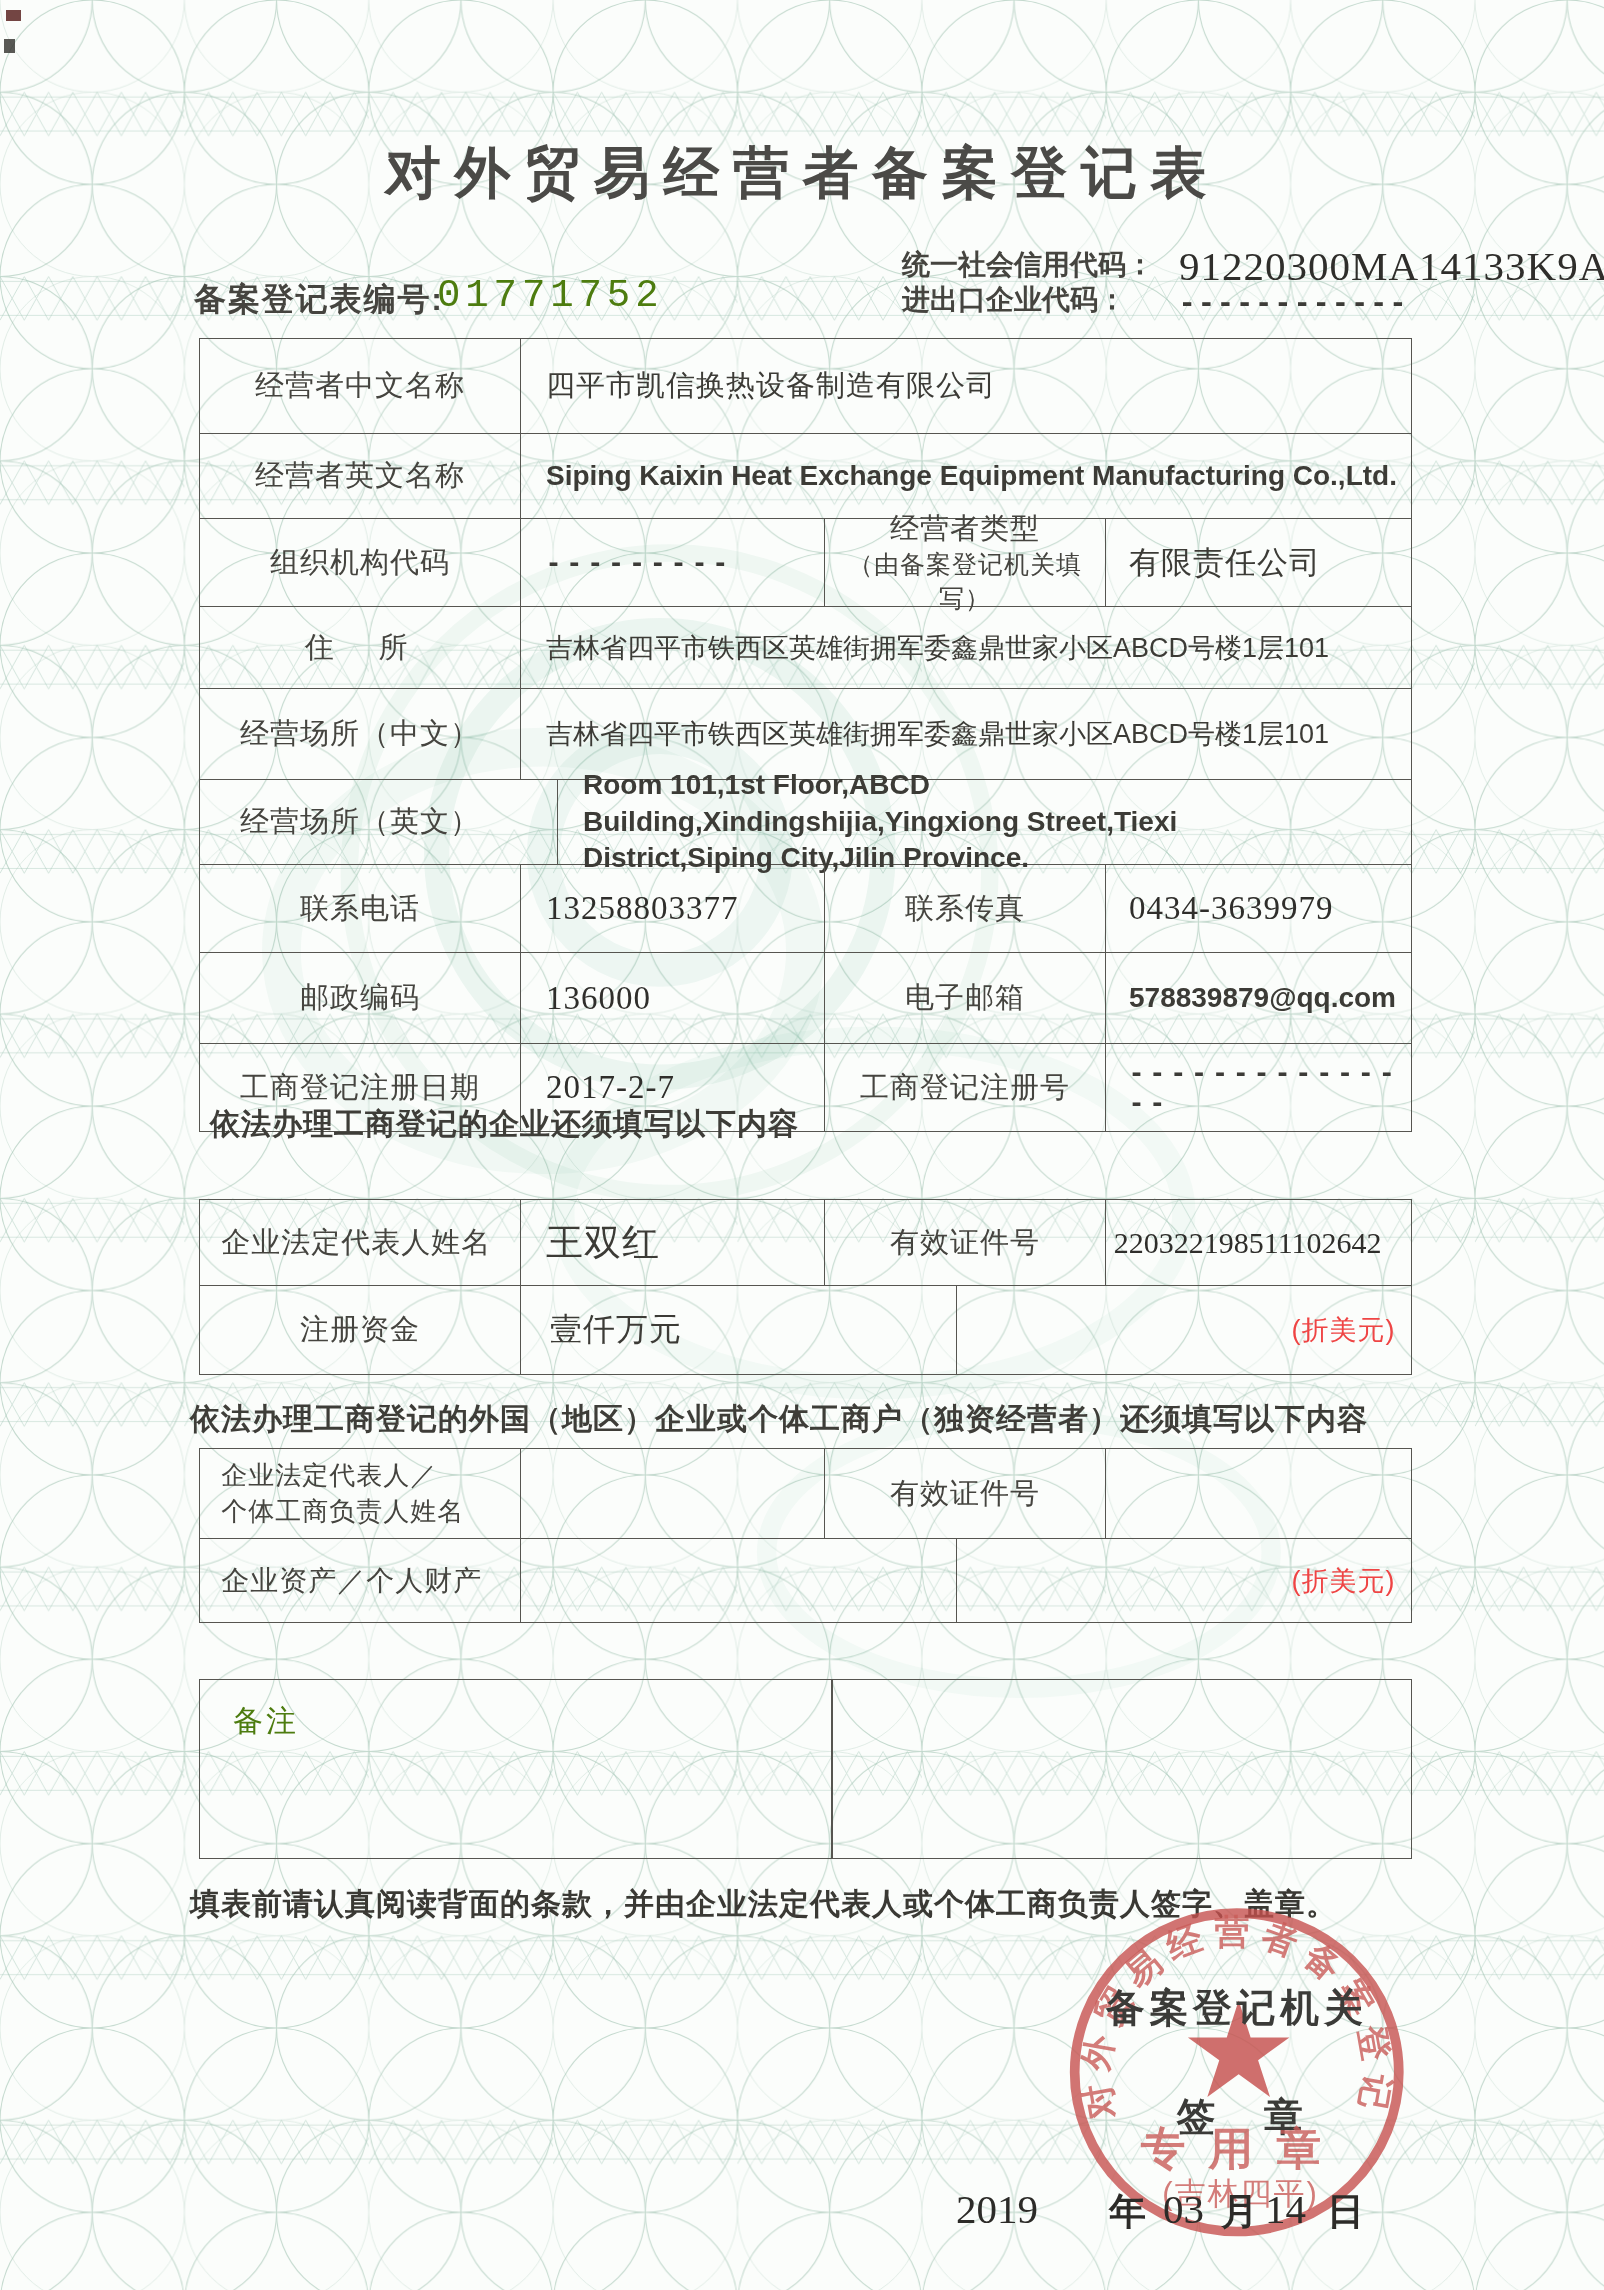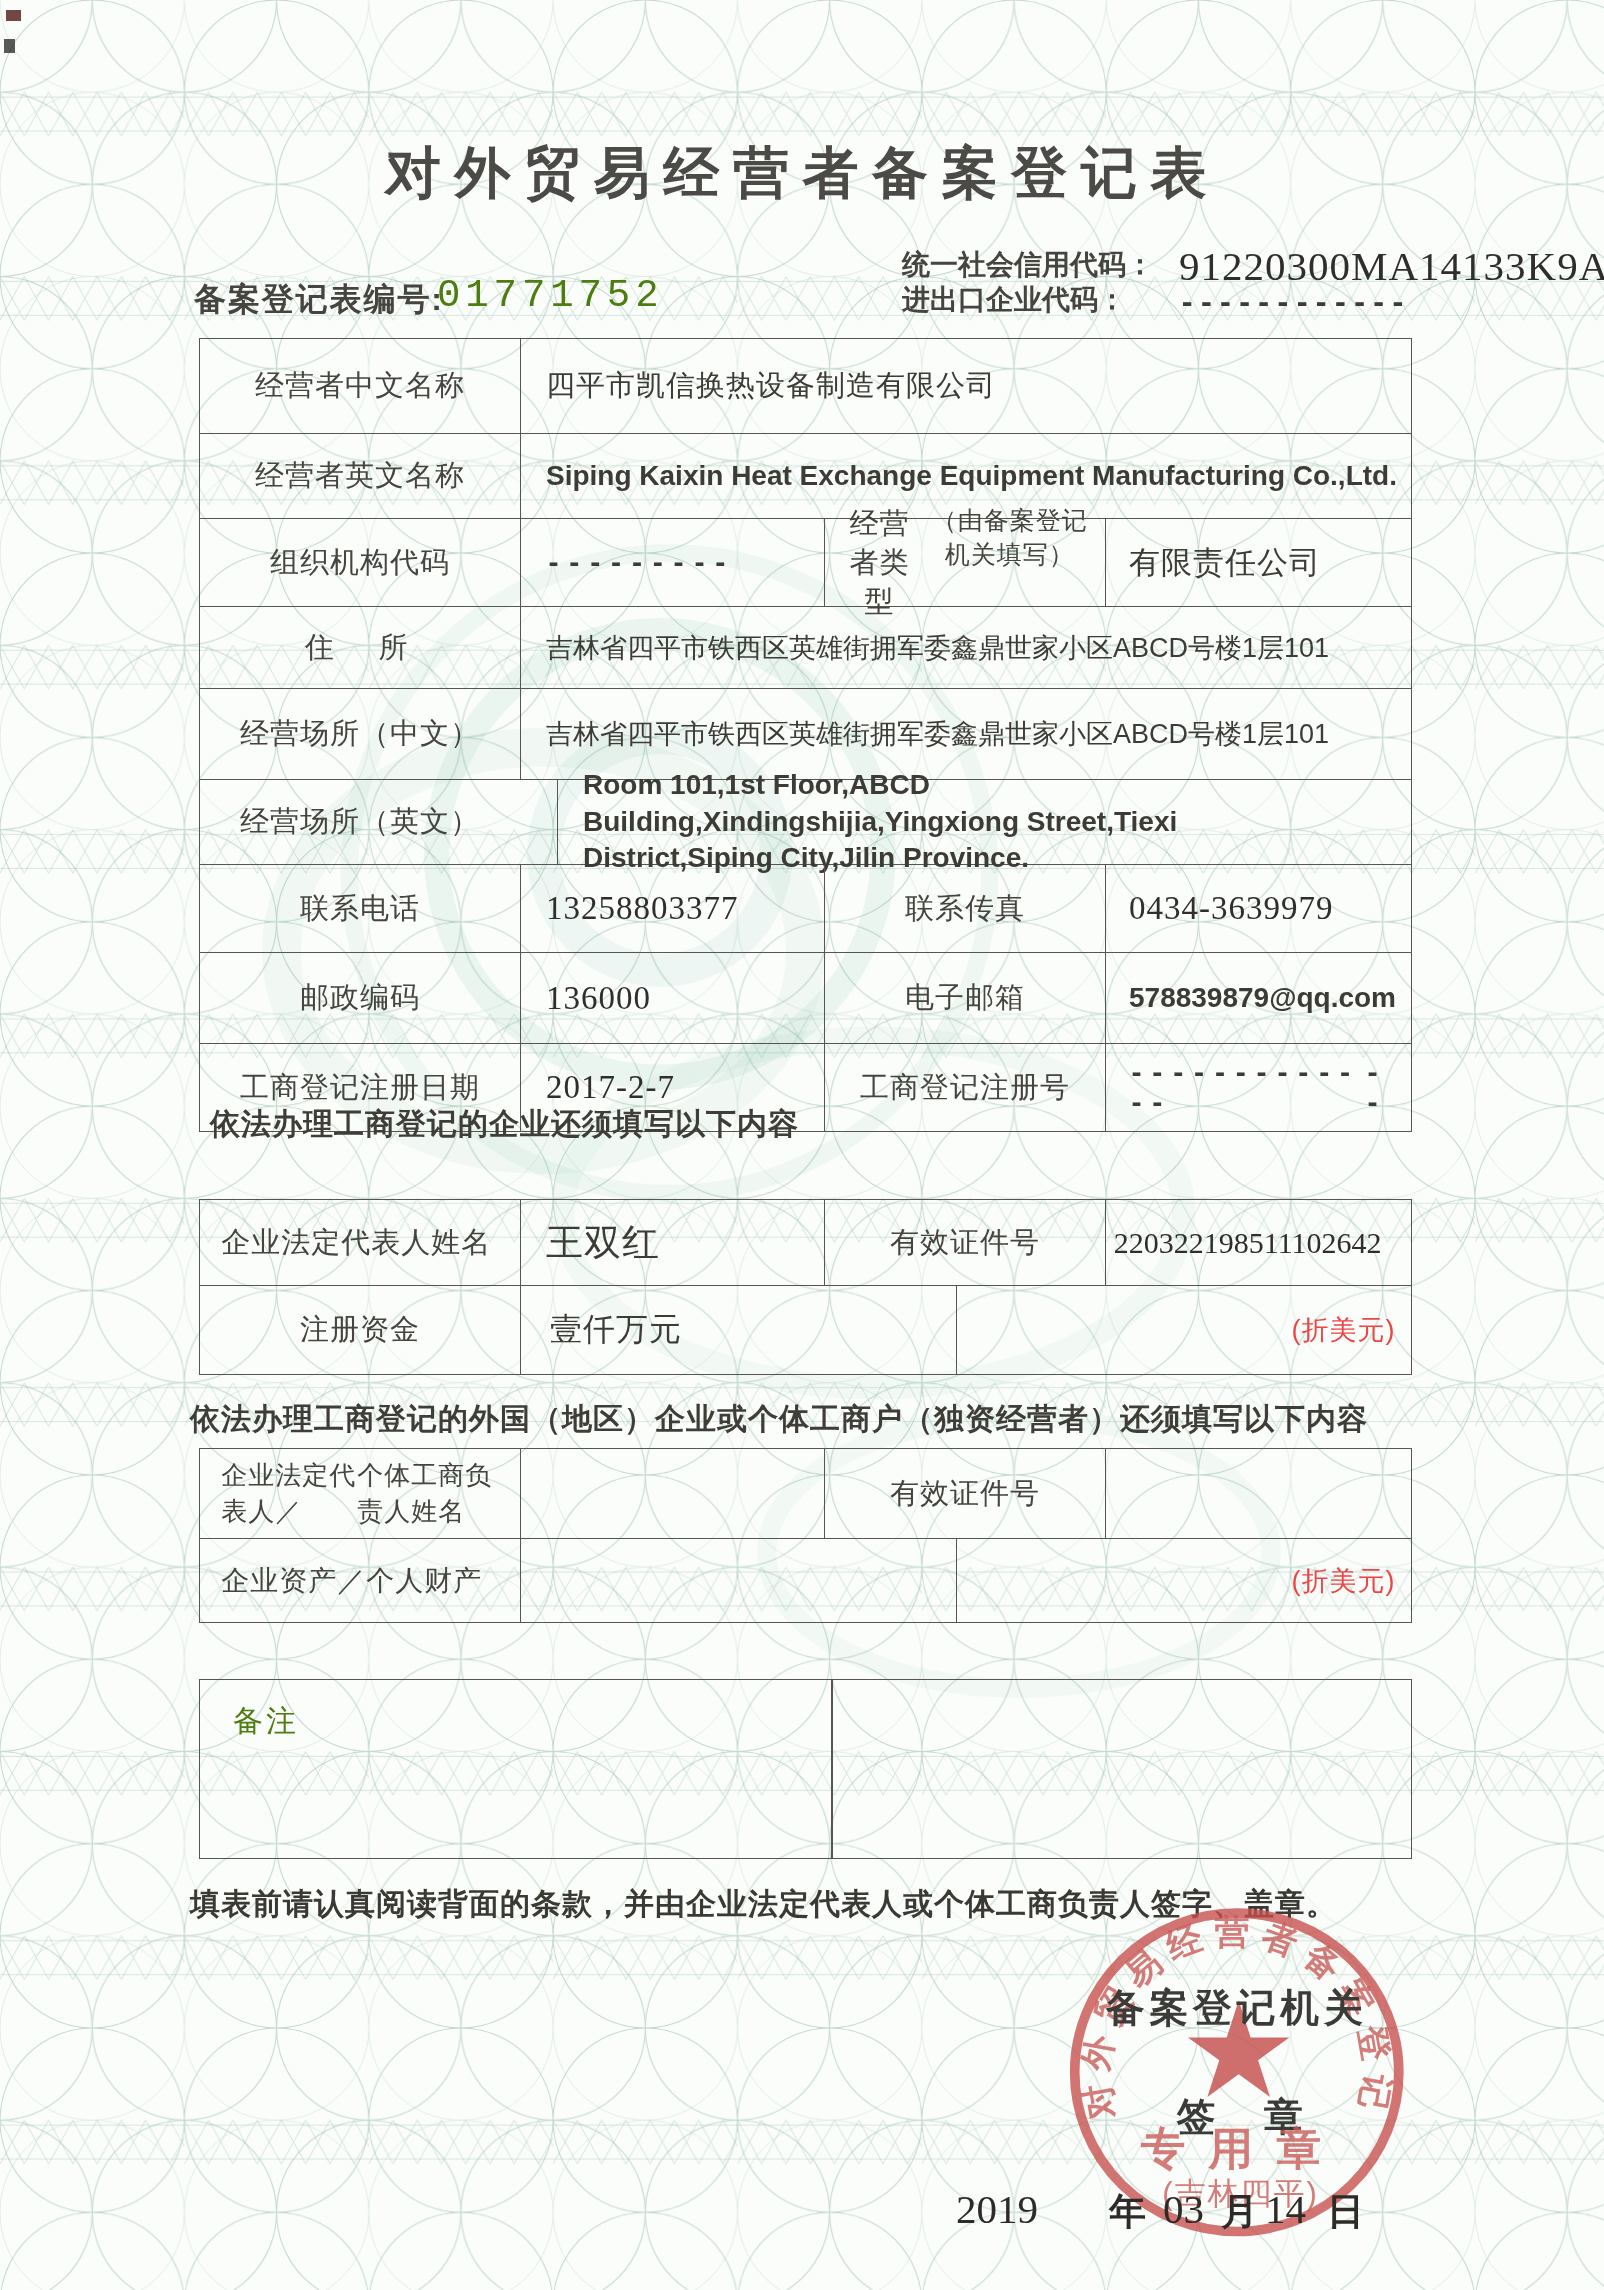--- a/index.html
+++ b/index.html
@@ -44,21 +44,21 @@
   }
   .cell:first-child{border-left:none;}
   .c-label{width:320px;flex:none;color:#45443f;}
   .c-val{width:304px;flex:none;justify-content:flex-start;text-align:left;padding-left:25px;}
   .c-label2{width:281px;flex:none;color:#45443f;}
   .c-val2{flex:1;justify-content:flex-start;text-align:left;padding-left:23px;}
   .c-wide{flex:1;justify-content:flex-start;text-align:left;padding-left:25px;}
   .serifv{font-family:"Liberation Serif", serif;font-size:33px;letter-spacing:1px;color:#2f2e2b;}
   .boldlat{font-weight:bold;font-size:28px;letter-spacing:0;}
   .addr{font-size:27px;letter-spacing:0;}
-  .two-line{display:flex;flex-direction:row;line-height:1.35;}
+  .two-line{display:flex;flex-direction:column;line-height:1.35;}
   .sub{font-size:25px;}
   .dashv{font-family:"DejaVu Sans Mono", monospace;font-weight:bold;letter-spacing:5.8px;font-size:25px;color:#3c3b37;}
   .dash2{line-height:1.2;}
   .sect{
     left:190px;width:1261px;font-size:30px;font-weight:bold;color:#3e3d38;letter-spacing:1px;
   }
   .leftlab{justify-content:flex-start;text-align:left;padding-left:21.3px;}
   .usd{justify-content:flex-end;text-align:right;padding-right:15.5px;color:#ef4444;font-size:27px;}
   .remark-box{position:absolute;left:199px;top:1679px;width:1213px;height:180px;border:1.9px solid #565550;box-sizing:border-box;}
   .remark-div{position:absolute;left:631px;top:0;width:1.9px;height:100%;background:#565550;}

